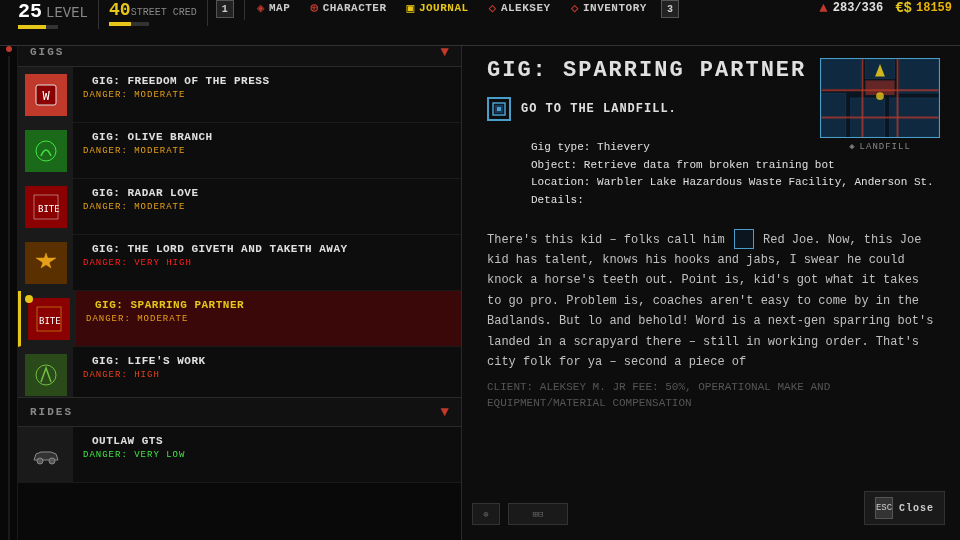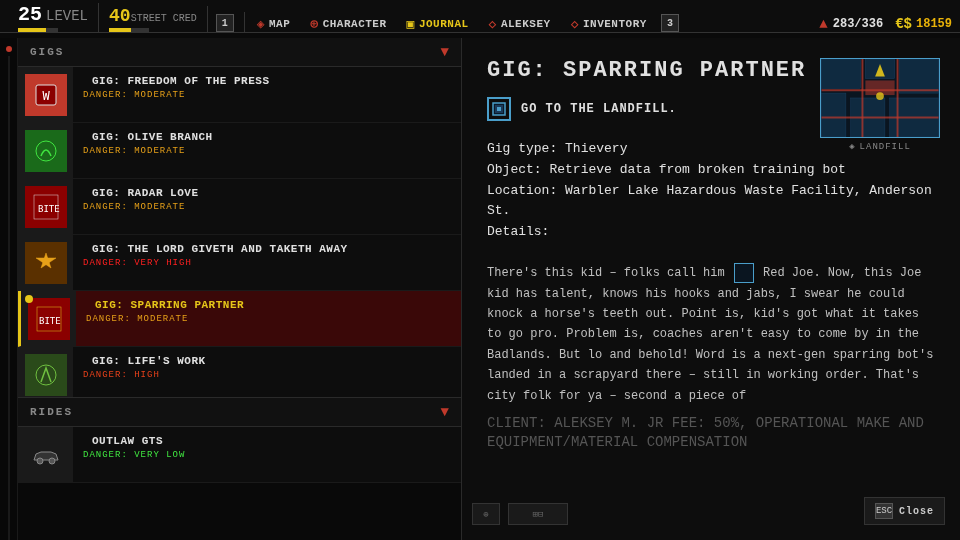--- a/index.html
+++ b/index.html
@@ -10,25 +10,25 @@
       color: #e0e0e0;
       font-family: 'Courier New', monospace;
       overflow: hidden;
       position: relative;
     }
 
     
     #topbar {
       position: absolute;
       top: 0; left: 0; right: 0;
-      height: 33px;
+      height: 46px;
       background: #0d0d0d;
       border-bottom: 1px solid #333;
       display: flex;
-      align-items: flex-end;
+      align-items: flex-start;
       padding: 0 8px;
       z-index: 100;
     }
     .tb-item {
       display: flex;
       align-items: center;
       gap: 4px;
       padding: 0 10px;
       font-size: 11px;
       font-weight: bold;
@@ -227,24 +227,25 @@
     }
     .obj-text {
       font-size: 12px;
       font-weight: bold;
       color: #e0e0e0;
       letter-spacing: 1px;
       text-transform: uppercase;
     }
 
     .gig-meta {
-      font-size: 13px;
+      font-size: 11px;
       color: #c0c0c0;
       line-height: 1.6;
       margin-bottom: 20px;
+      margin-left: 44px;
     }
     .gig-meta span { color: #e0e0e0; }
 
     .gig-desc {
       font-size: 12px;
       color: #c0c0c0;
       line-height: 1.7;
       max-width: 680px;
     }
 
@@ -297,21 +298,21 @@
       bottom: 15px; right: 15px;
       display: flex;
       align-items: center;
       gap: 6px;
       background: #1a1a1a;
       border: 1px solid #333;
       padding: 5px 10px;
       cursor: pointer;
     }
     .close-key {
-      width: 18px; height: 16px;
+      width: 18px; height: 22px;
       background: #333;
       border: 1px solid #555;
       display: flex; align-items: center; justify-content: center;
       font-size: 9px;
       color: #ccc;
     }
     .close-label {
       font-size: 10px;
       color: #ccc;
       font-weight: bold;
@@ -331,21 +332,21 @@
       background: #1a1a1a;
       border: 1px solid #333;
       display: flex; align-items: center; justify-content: center;
       cursor: pointer;
       font-size: 9px;
       color: #666;
     }
 
     
     .gig-fine-print {
-      font-size: 14px;
+      font-size: 11px;
       color: #555;
       line-height: 1.4;
       margin-top: 8px;
     }
 
     
     #left-strip {
       position: absolute;
       left: 0; top: 38px; bottom: 0;
       width: 18px;

